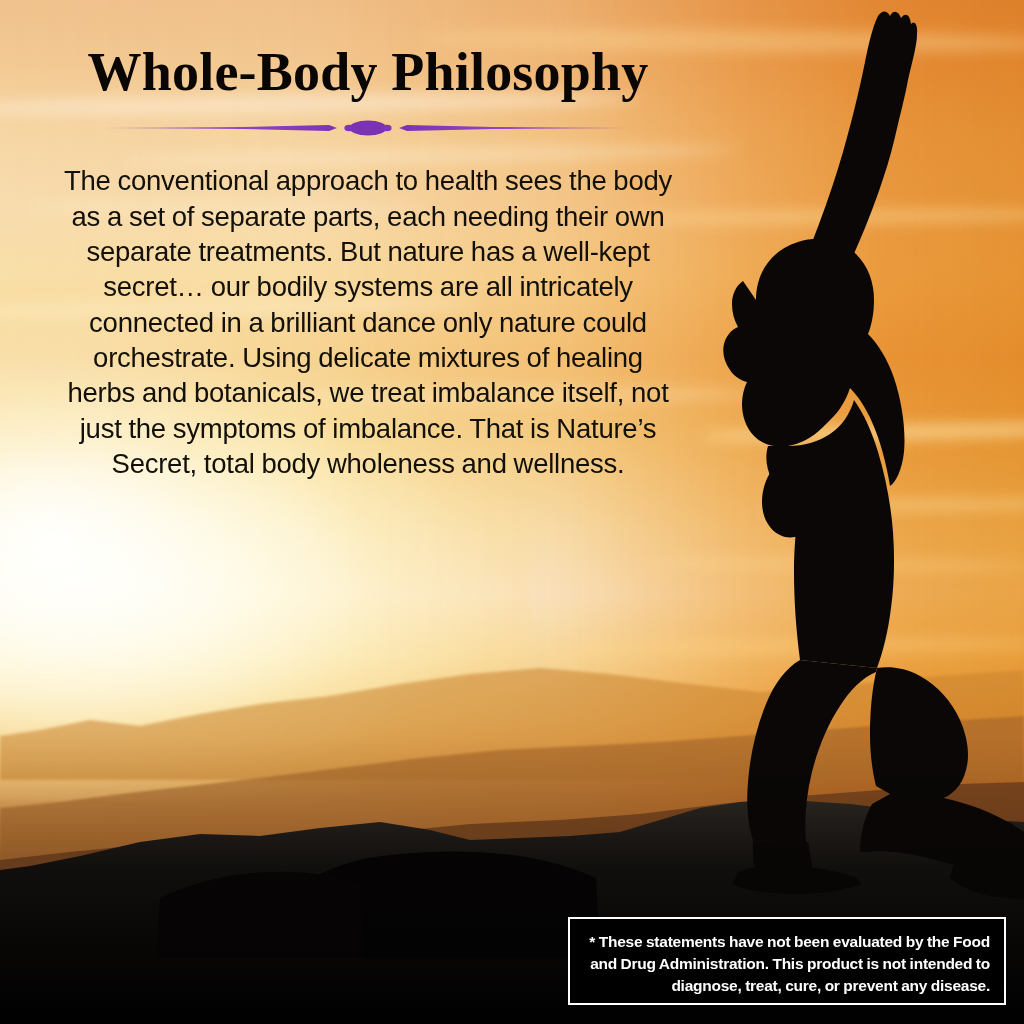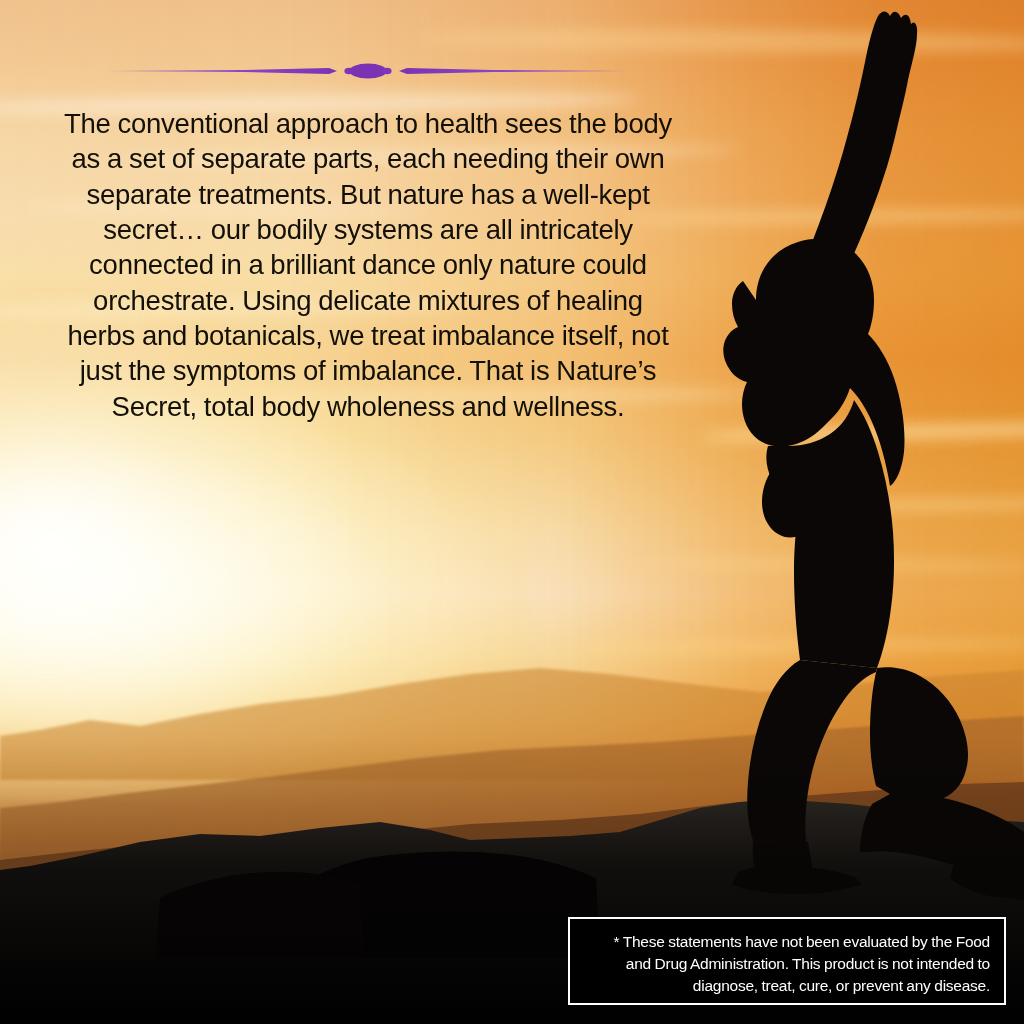--- a/index.html
+++ b/index.html
@@ -184,20 +184,21 @@
   .disclaimer {
     position: absolute;
     left: 568px;
     top: 917px;
     width: 438px;
     height: 88px;
     background: #000000;
     border: 2px solid #ffffff;
     box-sizing: border-box;
     z-index: 50;
+    font-weight: bold;
   }
   .disclaimer-inner {
     padding: 12px 14px 10px 16px;
     font-family: "Liberation Sans", "DejaVu Sans", sans-serif;
     font-size: 15.5px;
     line-height: 1.42;
     color: #ffffff;
     text-align: right;
     letter-spacing: -0.25px;
     word-spacing: -0.4px;
@@ -405,20 +406,21 @@
                  C412,892 398,886 390,878
                  L396,856 Z"></path>
       </g>
     </svg>
   </div>
 
   <div class="vignette"></div>
 
   <div class="content">
 
+    <h1 class="title">Whole-Body Philosophy</h1>
 
     <div class="divider">
       <svg viewBox="0 0 550 18" preserveAspectRatio="none">
         <defs>
           <linearGradient id="dgL" x1="0" y1="0" x2="1" y2="0">
             <stop offset="0%" stop-color="#8e44c4" stop-opacity="0"></stop>
             <stop offset="18%" stop-color="#8e44c4" stop-opacity="0.55"></stop>
             <stop offset="60%" stop-color="#8e44c4" stop-opacity="1"></stop>
             <stop offset="100%" stop-color="#7b33b4" stop-opacity="1"></stop>
           </linearGradient>

